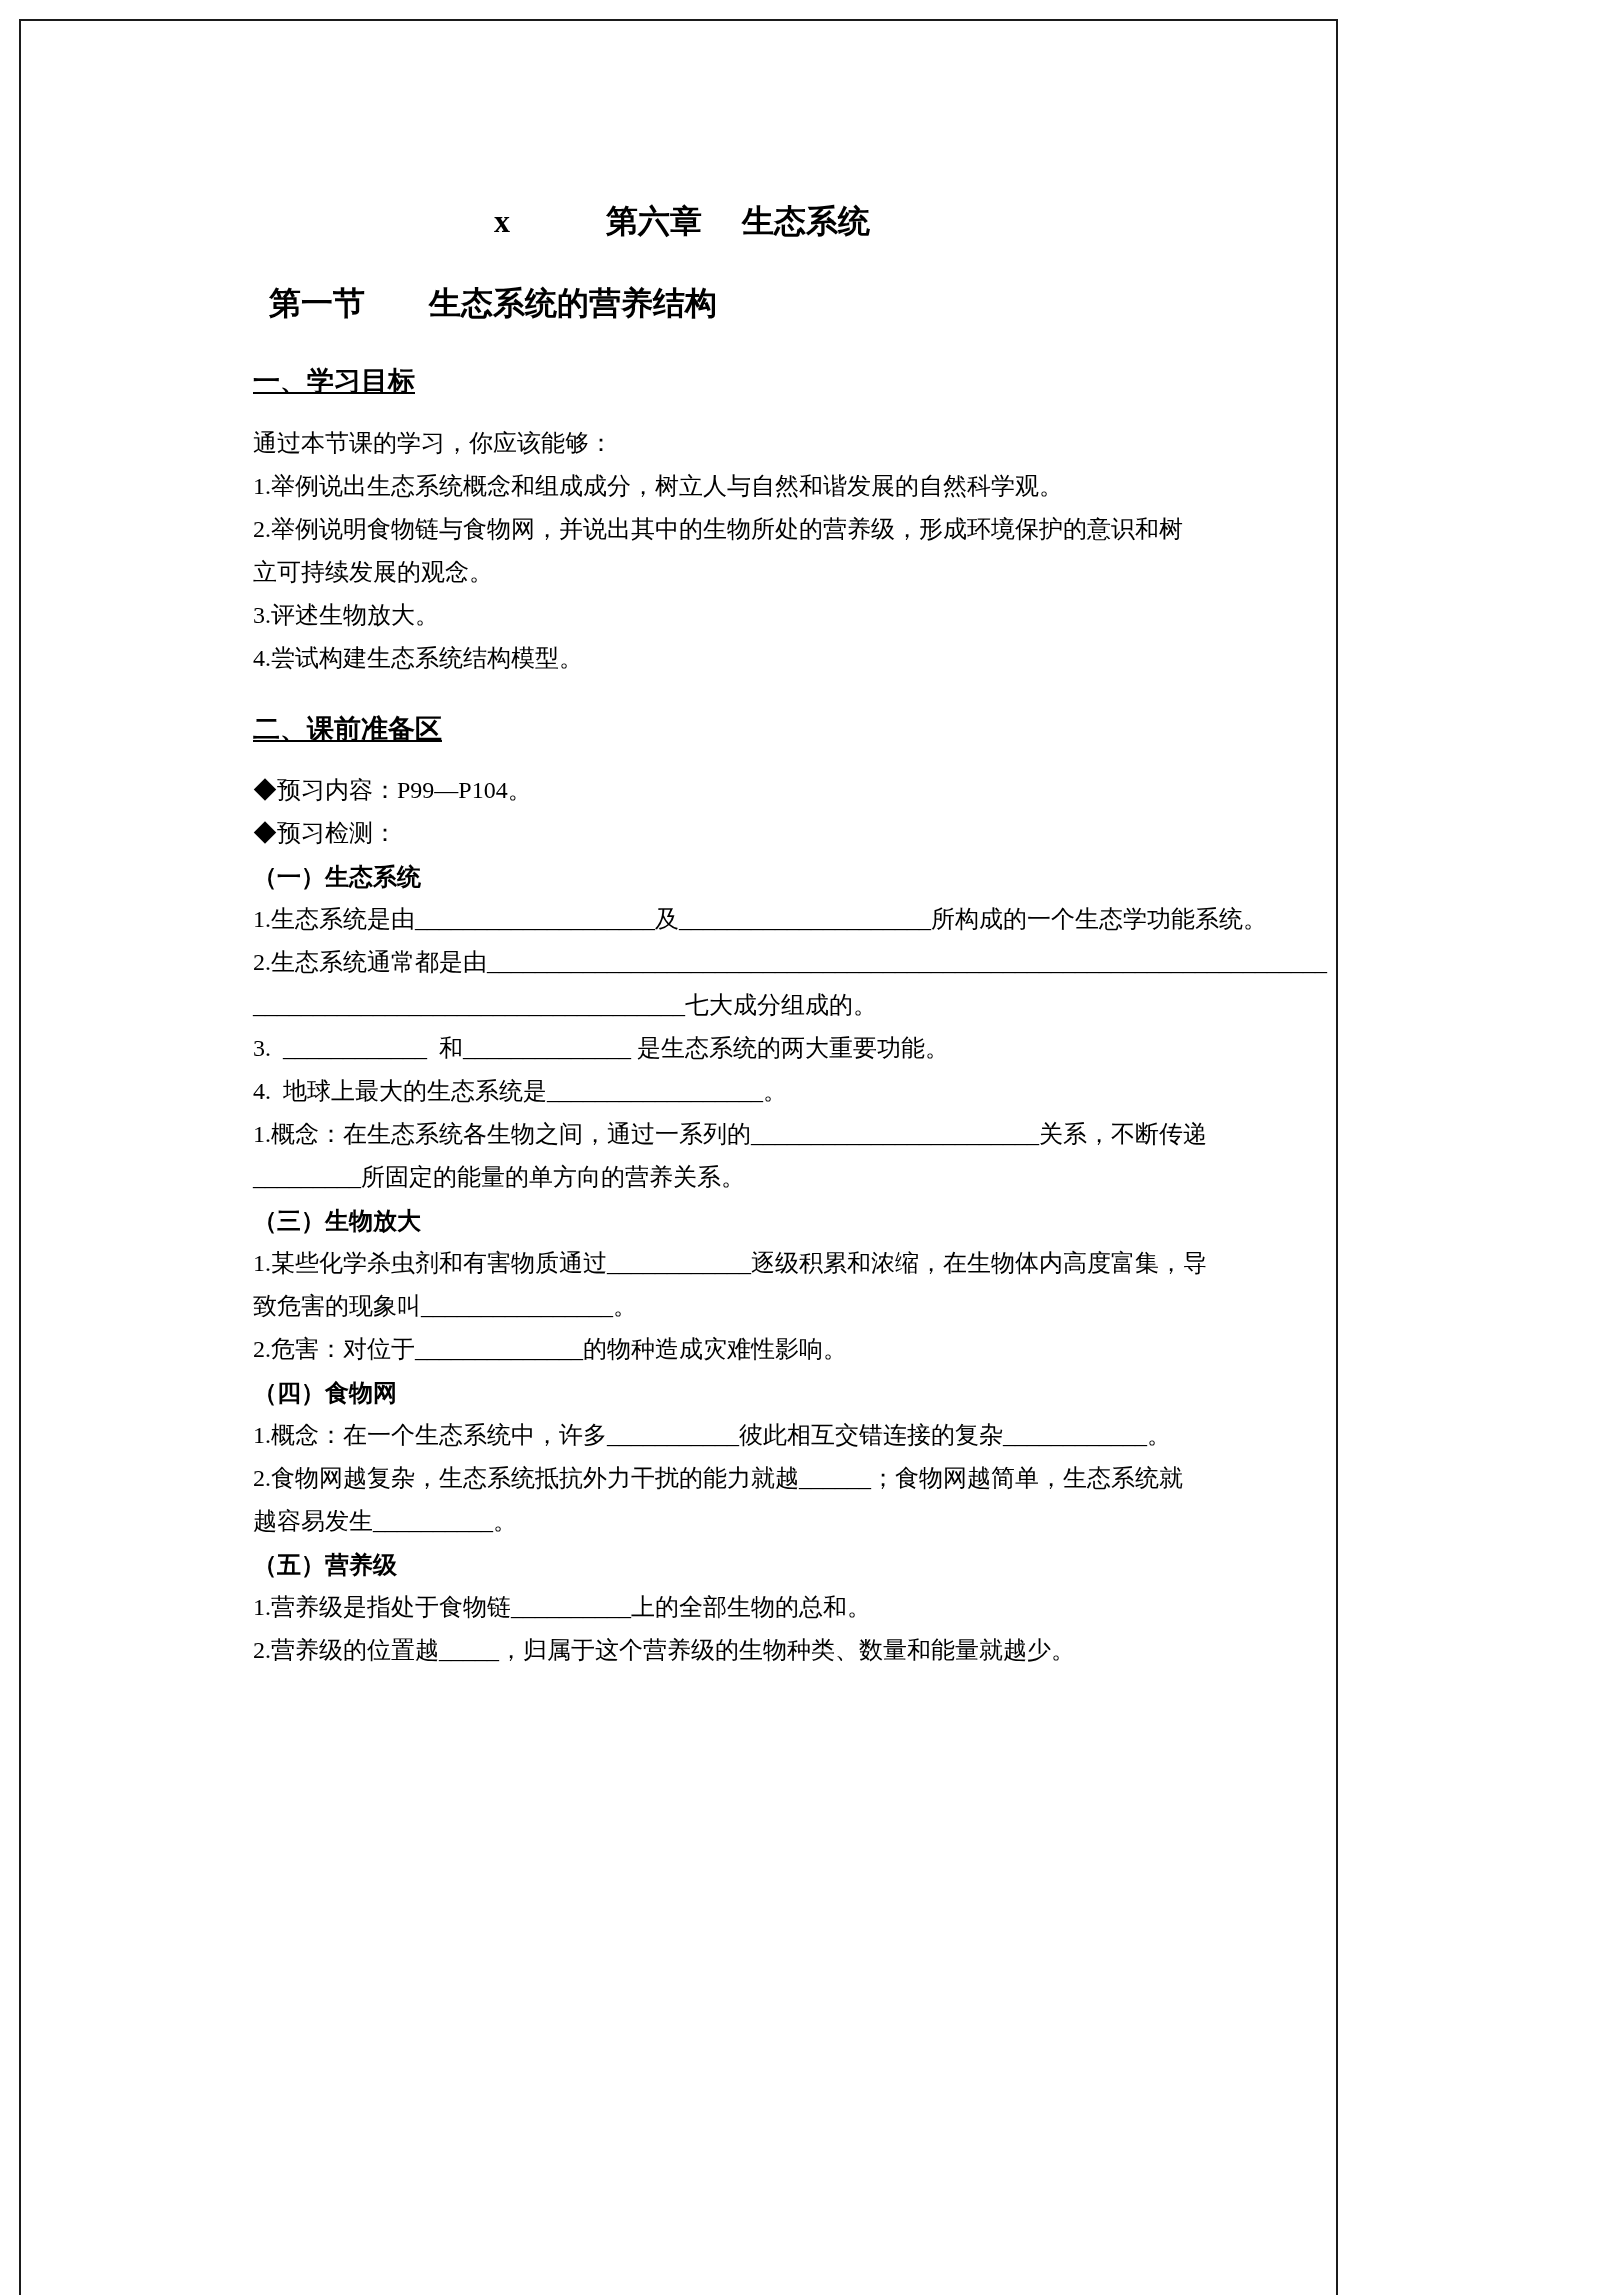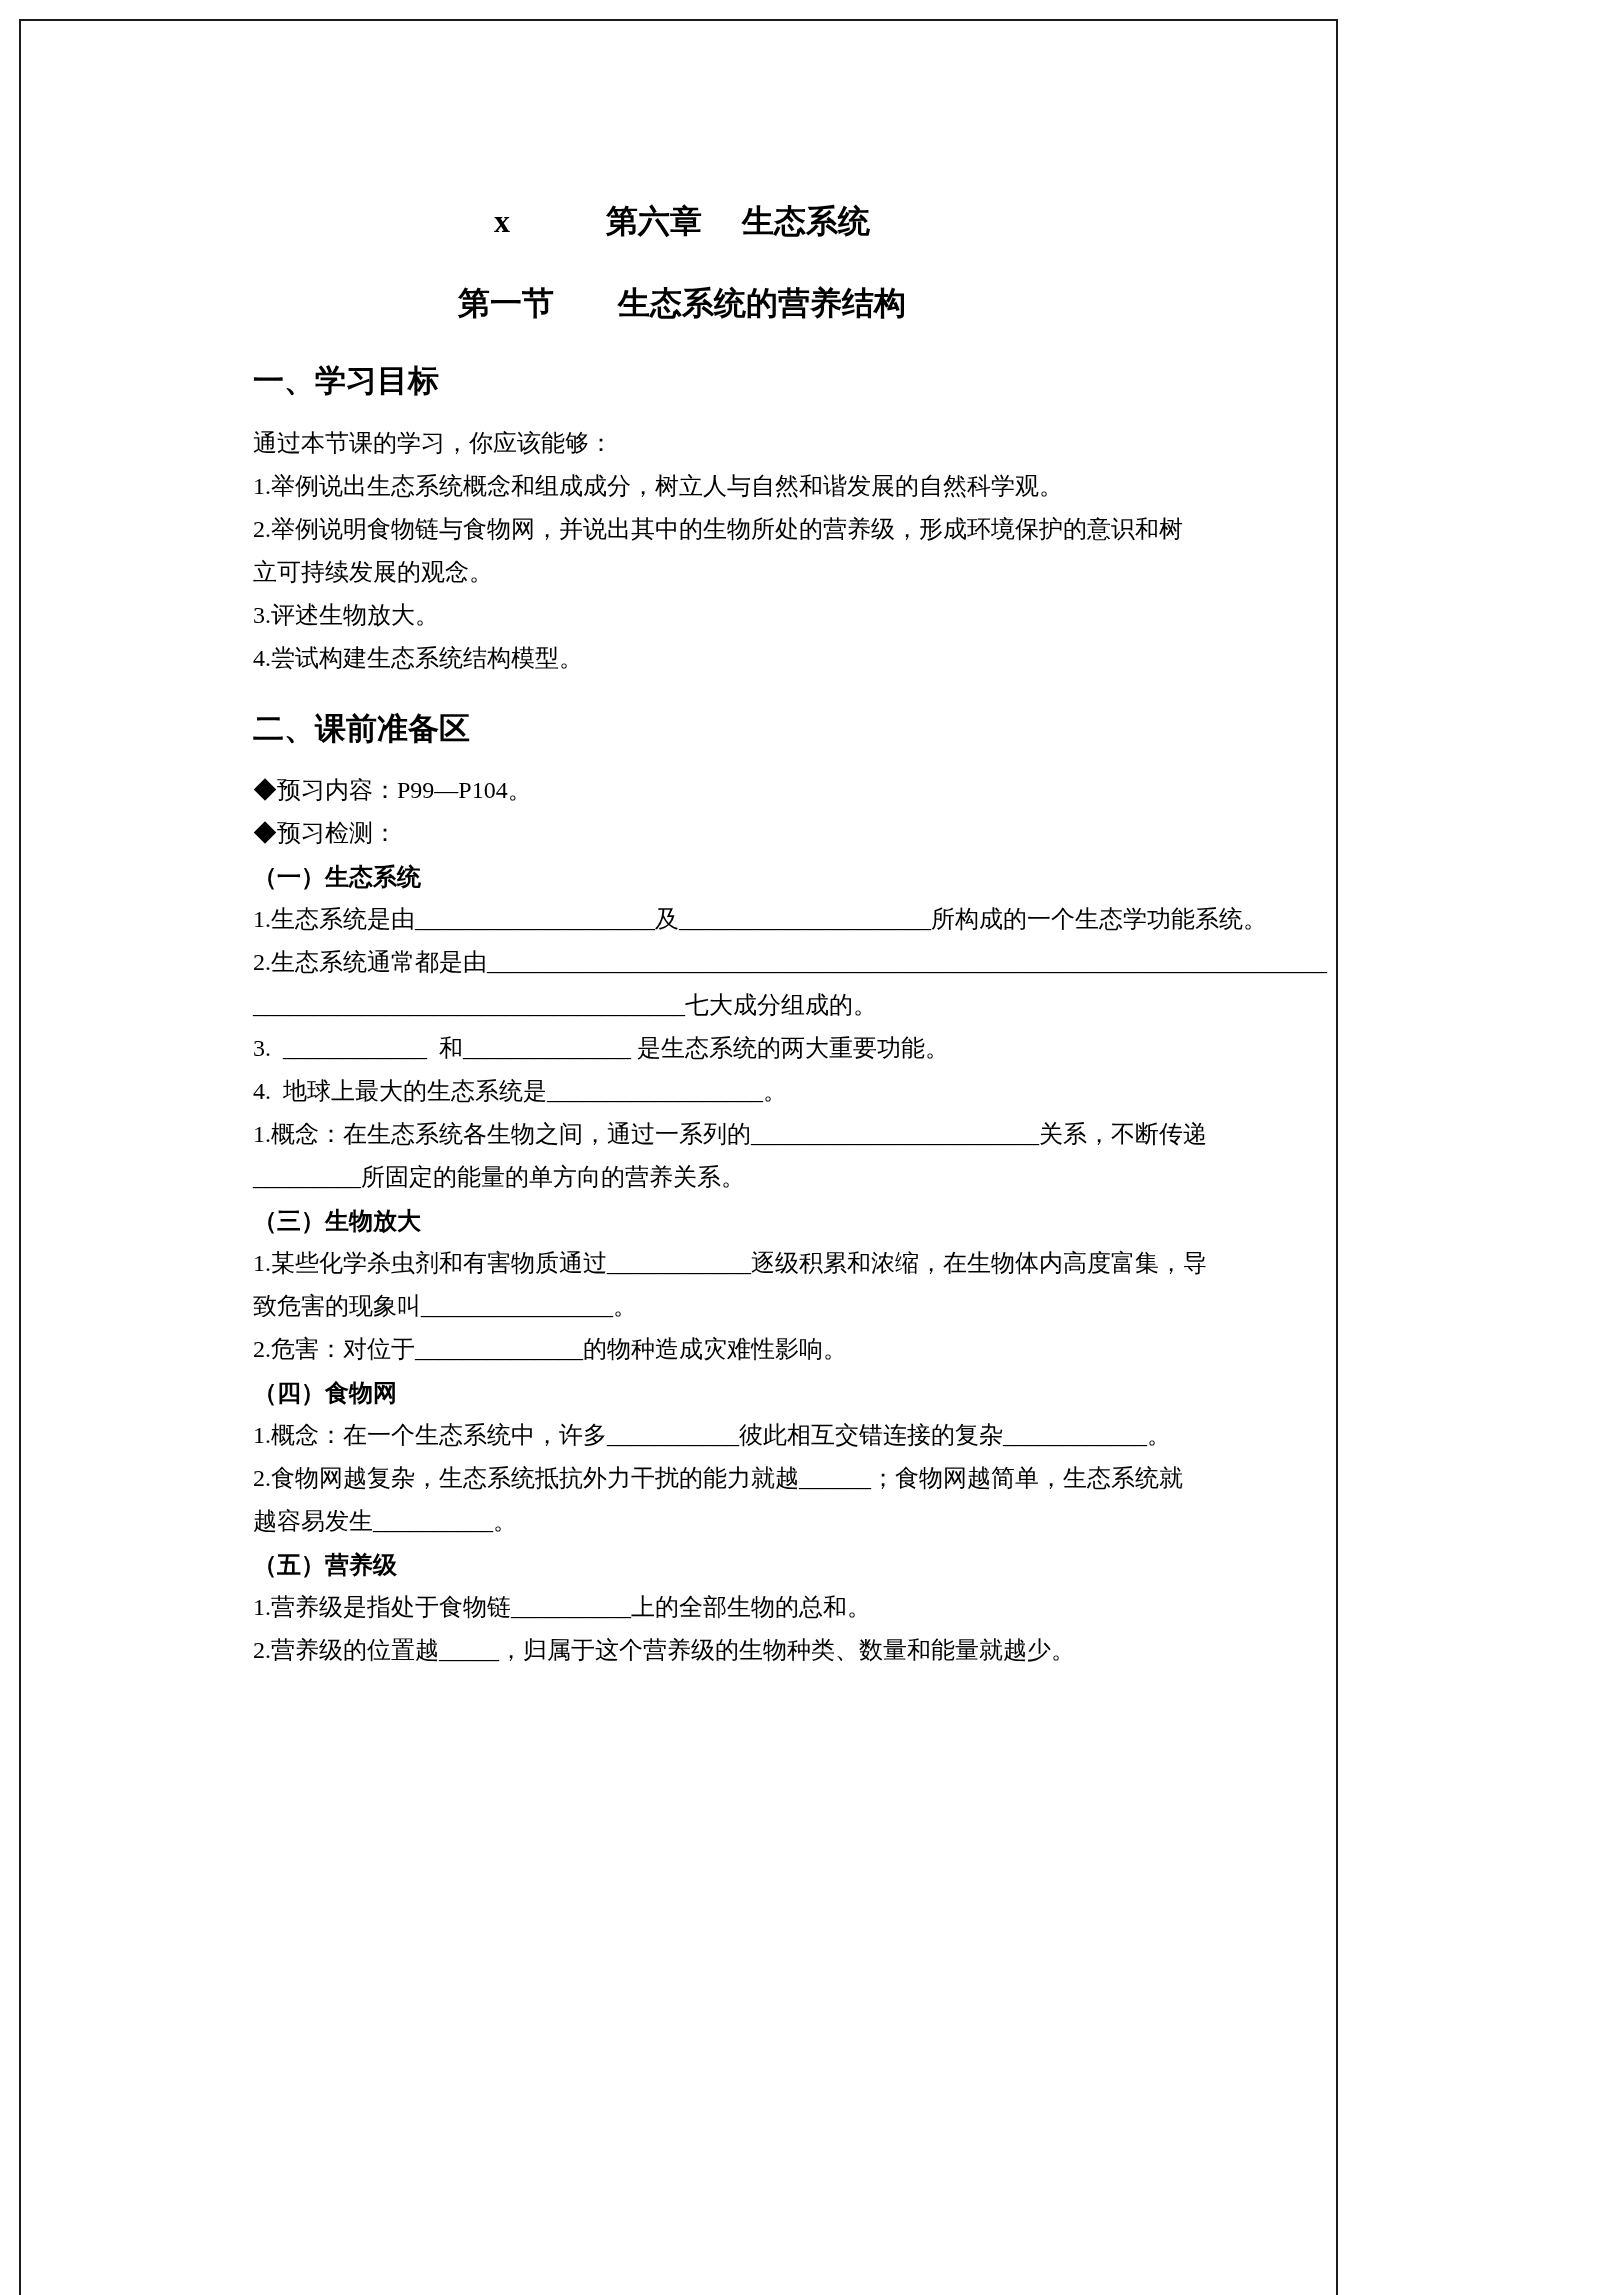--- a/index.html
+++ b/index.html
@@ -34,32 +34,32 @@
     font-weight: 700;
     text-align: center;
     line-height: 42px;
     margin: 0 0 40px 0;
     white-space: pre;
     font-family: "Liberation Serif", "DejaVu Serif", serif;
   }
   .doc-subtitle {
     font-size: 32px;
     font-weight: 700;
-    text-align: center;
     line-height: 42px;
     margin: 16px;
     white-space: pre;
     font-family: "Liberation Serif", "DejaVu Serif", serif;
   }
   .h-main {
-    font-size: 31px;
+    font-size: 27px;
     font-weight: 700;
     font-family: "Liberation Sans", "DejaVu Sans", sans-serif;
     line-height: 40px;
     margin: 37px 0 20.5px 0;
+    text-decoration: underline;
   }
   .h-main.second {
     margin-top: 29px;
   }
   .line {
     font-size: 24px;
     line-height: 43px;
     white-space: pre;
     font-family: Liberation Serif, serif;
   }

